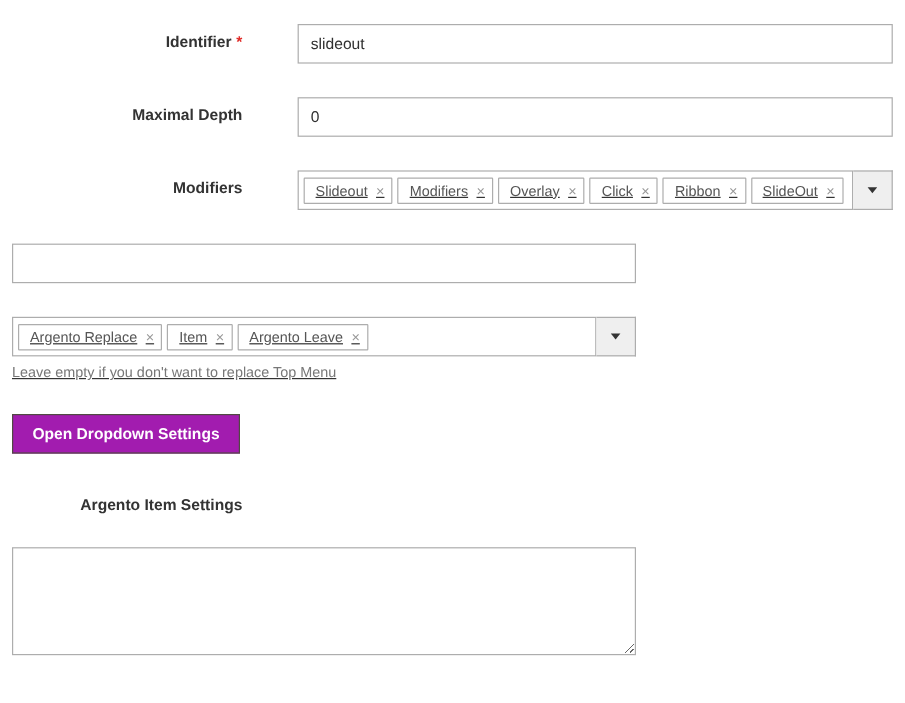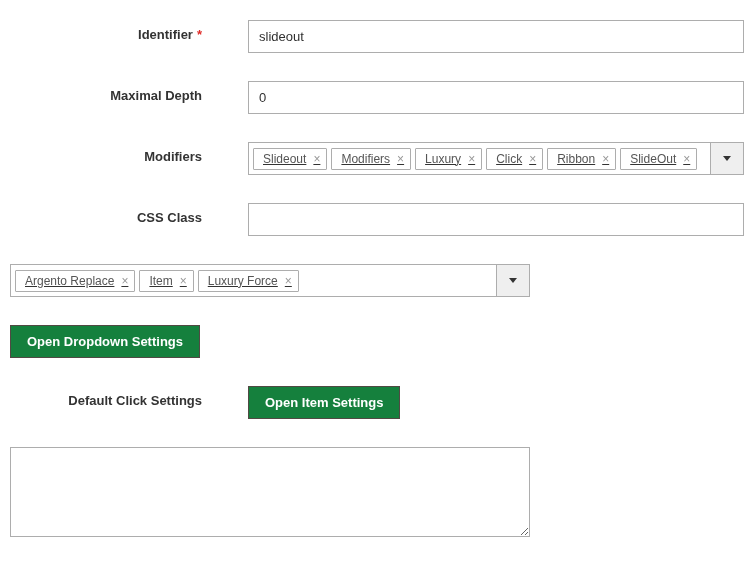--- a/index.html
+++ b/index.html
@@ -10,21 +10,21 @@
 .required-mark { color: #e02b27; margin-left: 4px; }
 .text-input { width: 100%; height: 33px; border: 1px solid #adadad; padding: 0 10px; font-size: 13px; color: #303030; background: #fff; }
 .textarea-input { width: 100%; height: 90px; border: 1px solid #adadad; padding: 8px 10px; font-size: 13px; color: #303030; background: #fff; resize: vertical; }
 .multiselect-wrap { display: flex; width: 100%; }
 .tag-container { flex: 1; border: 1px solid #adadad; padding: 3px 4px; min-height: 33px; display: flex; flex-wrap: wrap; gap: 4px; align-items: center; }
 .tag { display: inline-flex; align-items: center; border: 1px solid #adadad; background: #fff; padding: 3px 6px 3px 9px; font-size: 12px; color: #555; border-radius: 1px; }
 .tag-remove { margin-left: 7px; color: #989898; font-size: 12px; cursor: pointer; line-height: 1; }
 .dropdown-toggle { width: 33px; border: 1px solid #adadad; border-left: none; background: #efefef; display: flex; align-items: center; justify-content: center; cursor: pointer; }
 .caret-down { width: 0; height: 0; border-left: 4px solid transparent; border-right: 4px solid transparent; border-top: 5px solid #333; }
 .hint-text { font-size: 12px; color: #777; margin-top: 6px; }
-.action-btn { background: #15803d; color: #fff; border: 1px solid #514943; padding: 8px 16px; font-size: 13px; font-weight: 600; cursor: pointer; }
+.action-btn { background: #a21caf; color: #fff; border: 1px solid #514943; padding: 8px 16px; font-size: 13px; font-weight: 600; cursor: pointer; }
 </style>
 </head>
 <body>
 
 <div class="form-row">
   <div class="label-col">
     <span>Identifier</span><span class="required-mark">*</span>
   </div>
   <div class="field-col">
     <input type="text" class="text-input" value="slideout" style="">
@@ -45,21 +45,21 @@
       <div class="tag-container" id="modifiers-tags">
           <span class="tag">
             <span>Slideout</span>
             <span class="tag-remove">×</span>
           </span>
           <span class="tag">
             <span>Modifiers</span>
             <span class="tag-remove">×</span>
           </span>
           <span class="tag">
-            <span>Luxury</span>
+            <span>Overlay</span>
             <span class="tag-remove">×</span>
           </span>
           <span class="tag">
             <span>Click</span>
             <span class="tag-remove">×</span>
           </span>
           <span class="tag">
             <span>Ribbon</span>
             <span class="tag-remove">×</span>
           </span>
@@ -69,60 +69,57 @@
           </span>
         </div>
       <div class="dropdown-toggle">
         <span class="caret-down"></span>
       </div>
     </div>
   </div>
 </div>
 
 <div class="form-row">
-  <div class="label-col"><span>CSS Class</span></div>
   <div class="field-col">
     <input type="text" class="text-input" value="" style="">
   </div>
 </div>
 
 <div class="form-row">
   <div class="field-col">
     <div class="multiselect-wrap">
       <div class="tag-container" id="replace-tags">
           <span class="tag">
             <span>Argento Replace</span>
             <span class="tag-remove">×</span>
           </span>
           <span class="tag">
             <span>Item</span>
             <span class="tag-remove">×</span>
           </span>
           <span class="tag">
-            <span>Luxury Force</span>
+            <span>Argento Leave</span>
             <span class="tag-remove">×</span>
           </span>
         </div>
       <div class="dropdown-toggle">
         <span class="caret-down"></span>
       </div>
     </div>
+    <div class="hint-text">Leave empty if you don't want to replace Top Menu</div>
   </div>
 </div>
 
 <div class="form-row">
   <div class="field-col">
     <button class="action-btn">Open Dropdown Settings</button>
   </div>
 </div>
 
 <div class="form-row">
-  <div class="label-col"><span>Default Click Settings</span></div>
-  <div class="field-col">
-    <button class="action-btn">Open Item Settings</button>
-  </div>
+  <div class="label-col"><span>Argento Item Settings</span></div>
 </div>
 
 <div class="form-row">
   <div class="field-col">
     <textarea class="textarea-input" style=""></textarea>
   </div>
 </div>
 
 </body></html>

